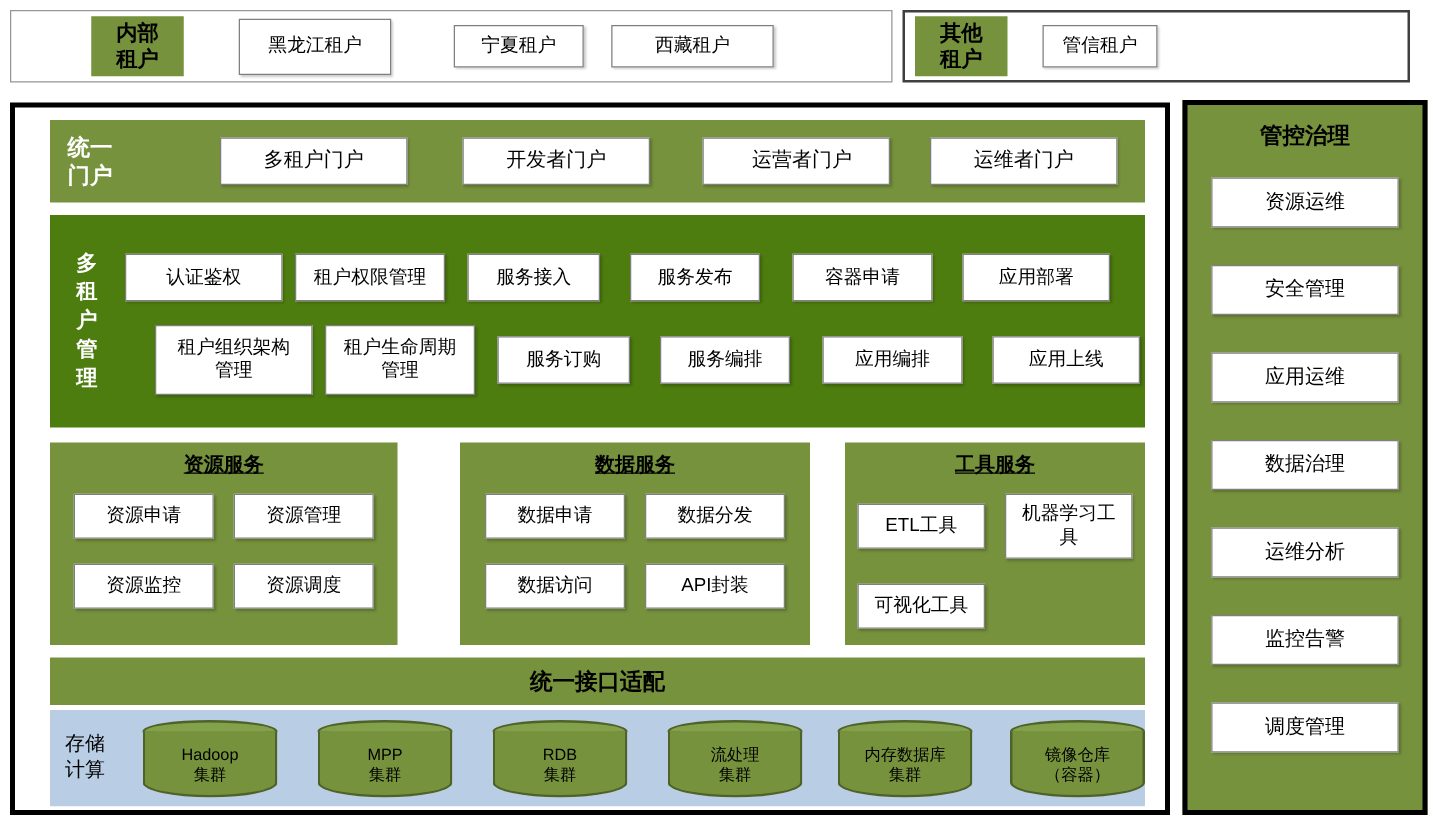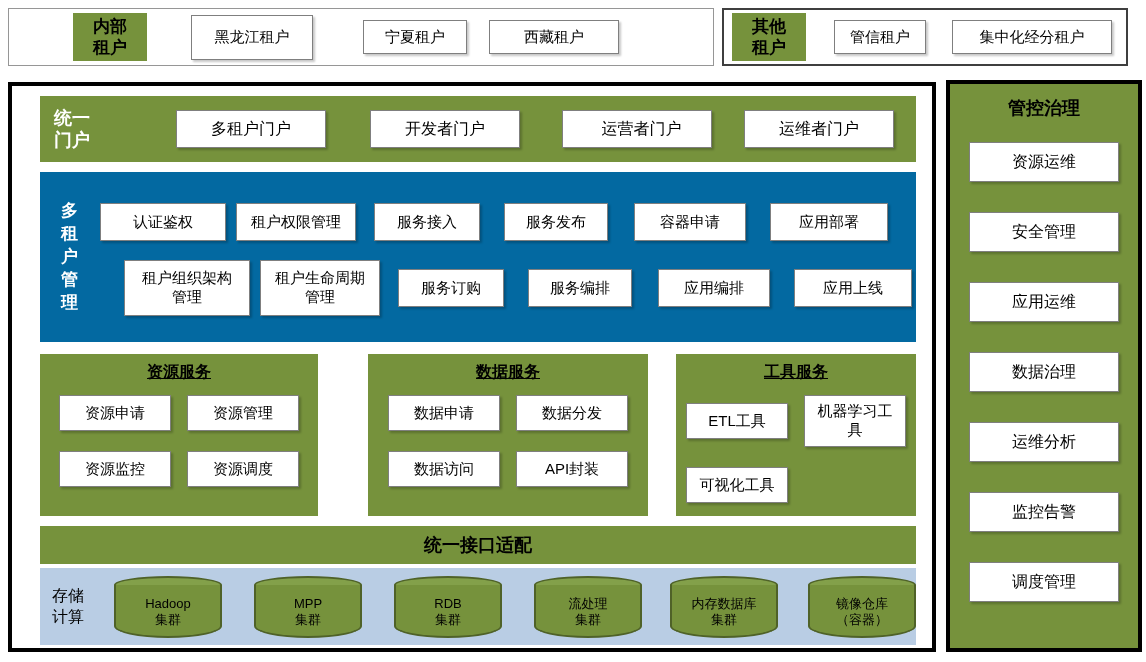--- a/index.html
+++ b/index.html
@@ -22,21 +22,21 @@
   }
 
   
   .main-box { position:absolute; left:8px; top:82px; width:928px; height:570px; border:4px solid #000; background:#fff; }
   .row { position:absolute; left:28px; width:876px; }
 
   .portal-row { top:10px; height:66px; display:flex; align-items:center; background:#76923C; }
   .portal-label { width:46px; margin-left:14px; font-size:18px; font-weight:bold; color:#fff; line-height:1.25; word-break:break-all; }
   .portal-box { width:150px; height:38px; font-size:16px; }
 
-  .tm-block { top:86px; height:170px; background:#0369a1; }
+  .tm-block { top:86px; height:170px; background:#4d7c0f; }
   .tm-label {
     position:absolute; left:20px; top:50%; transform:translateY(-50%);
     width:19px; font-size:17px; font-weight:bold; color:#fff; line-height:1.35;
     text-align:center; word-break:break-all;
   }
   .tm-row { position:absolute; left:60px; display:flex; align-items:center; }
   #tm-row1 { top:31px; height:38px; }
   #tm-row2 { top:88px; height:56px;padding-left:24px; }
 
   .svc-block { position:absolute; top:268px; height:162px; background:#76923C; }
@@ -74,21 +74,20 @@
   <div class="top-group" style="left:8px; width:706px; border:1px solid #969696;">
     <div class="green-label" style="margin-left:64px; width:74px; height:48px; padding:0 15px;">内部租户</div>
     <div class="white-box" style="margin-left:44px; width:122px; height:45px;">黑龙江租户</div>
     <div class="white-box" style="margin-left:50px; width:104px; height:34px;">宁夏租户</div>
     <div class="white-box" style="margin-left:22px; width:130px; height:34px;">西藏租户</div>
   </div>
 
   <div class="top-group" style="left:722px; width:406px; border:2px solid #3f3f3f;">
     <div class="green-label" style="margin-left:8px; width:74px; height:48px; padding:4px 15px;">其他租户</div>
     <div class="white-box" style="margin-left:28px; width:92px; height:34px;">管信租户</div>
-    <div class="white-box" style="margin-left:26px; width:160px; height:34px;">集中化经分租户</div>
   </div>
 
   <div class="main-box">
 
     <div class="row portal-row">
       <div class="portal-label">统一门户</div>
       <div class="white-box portal-box" style="margin-left:76px;">多租户门户</div>
       <div class="white-box portal-box" style="margin-left:44px;">开发者门户</div>
       <div class="white-box portal-box" style="margin-left:42px;padding-left:13px;">运营者门户</div>
       <div class="white-box portal-box" style="margin-left:32px;">运维者门户</div>

